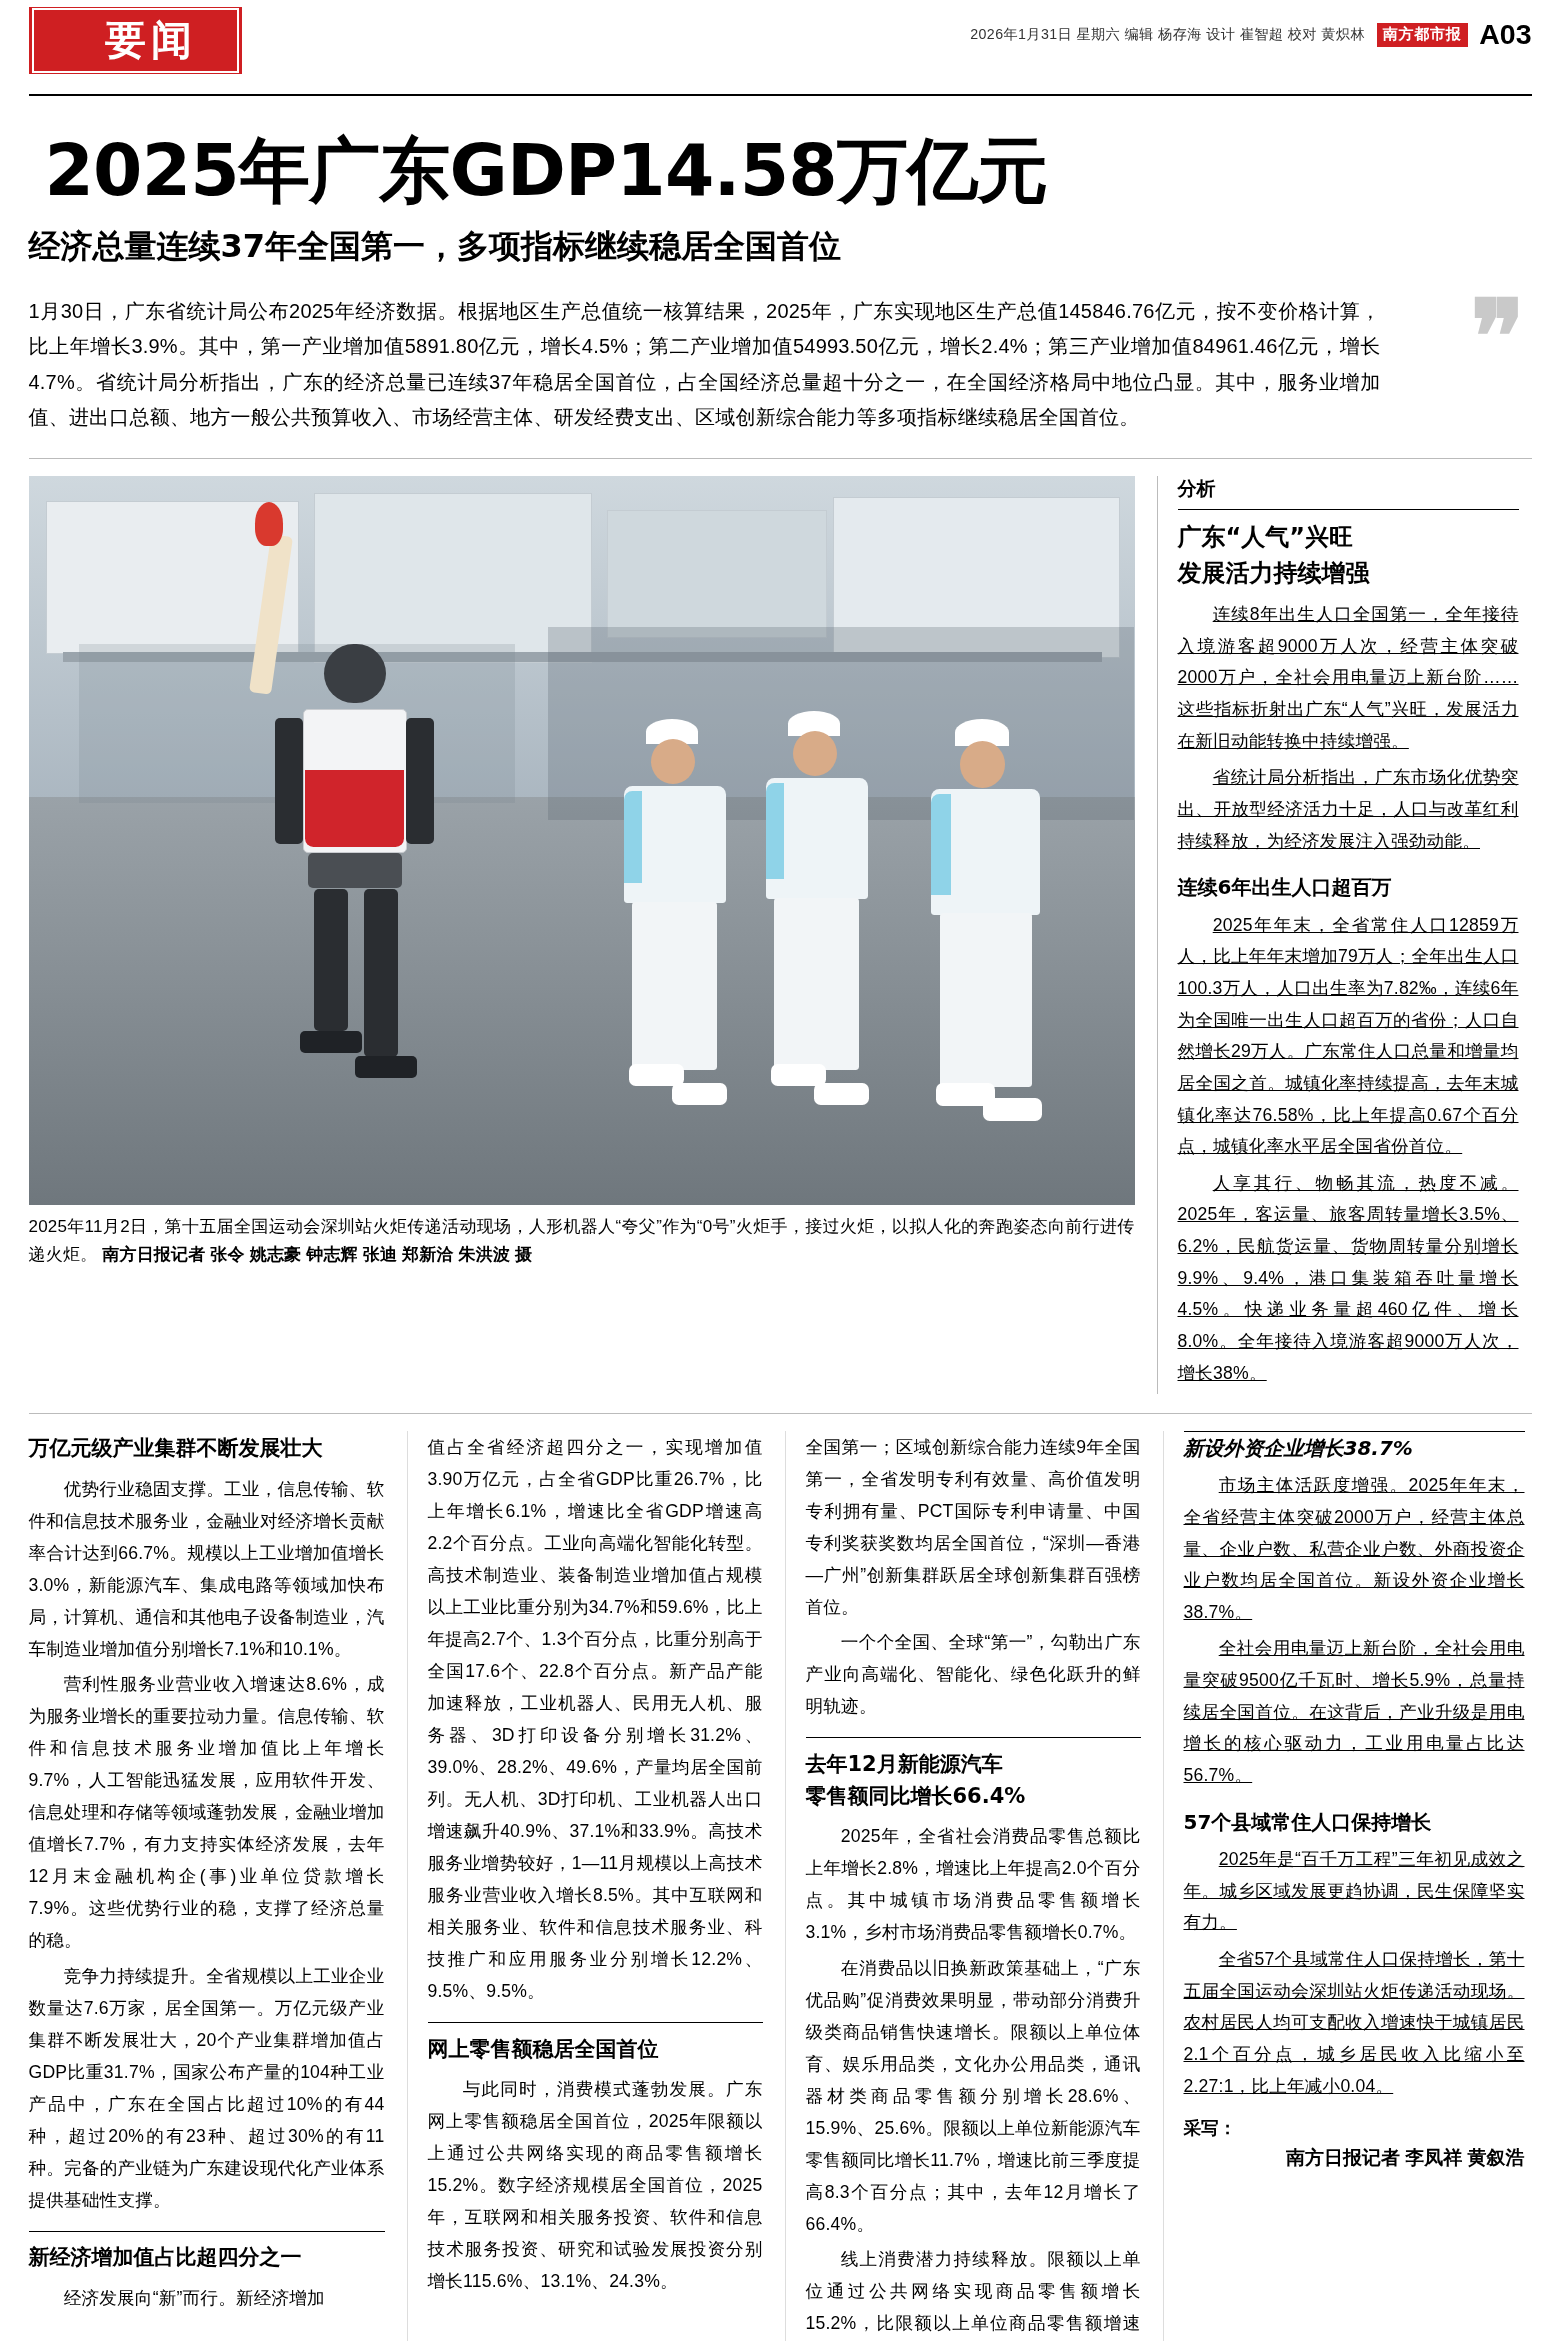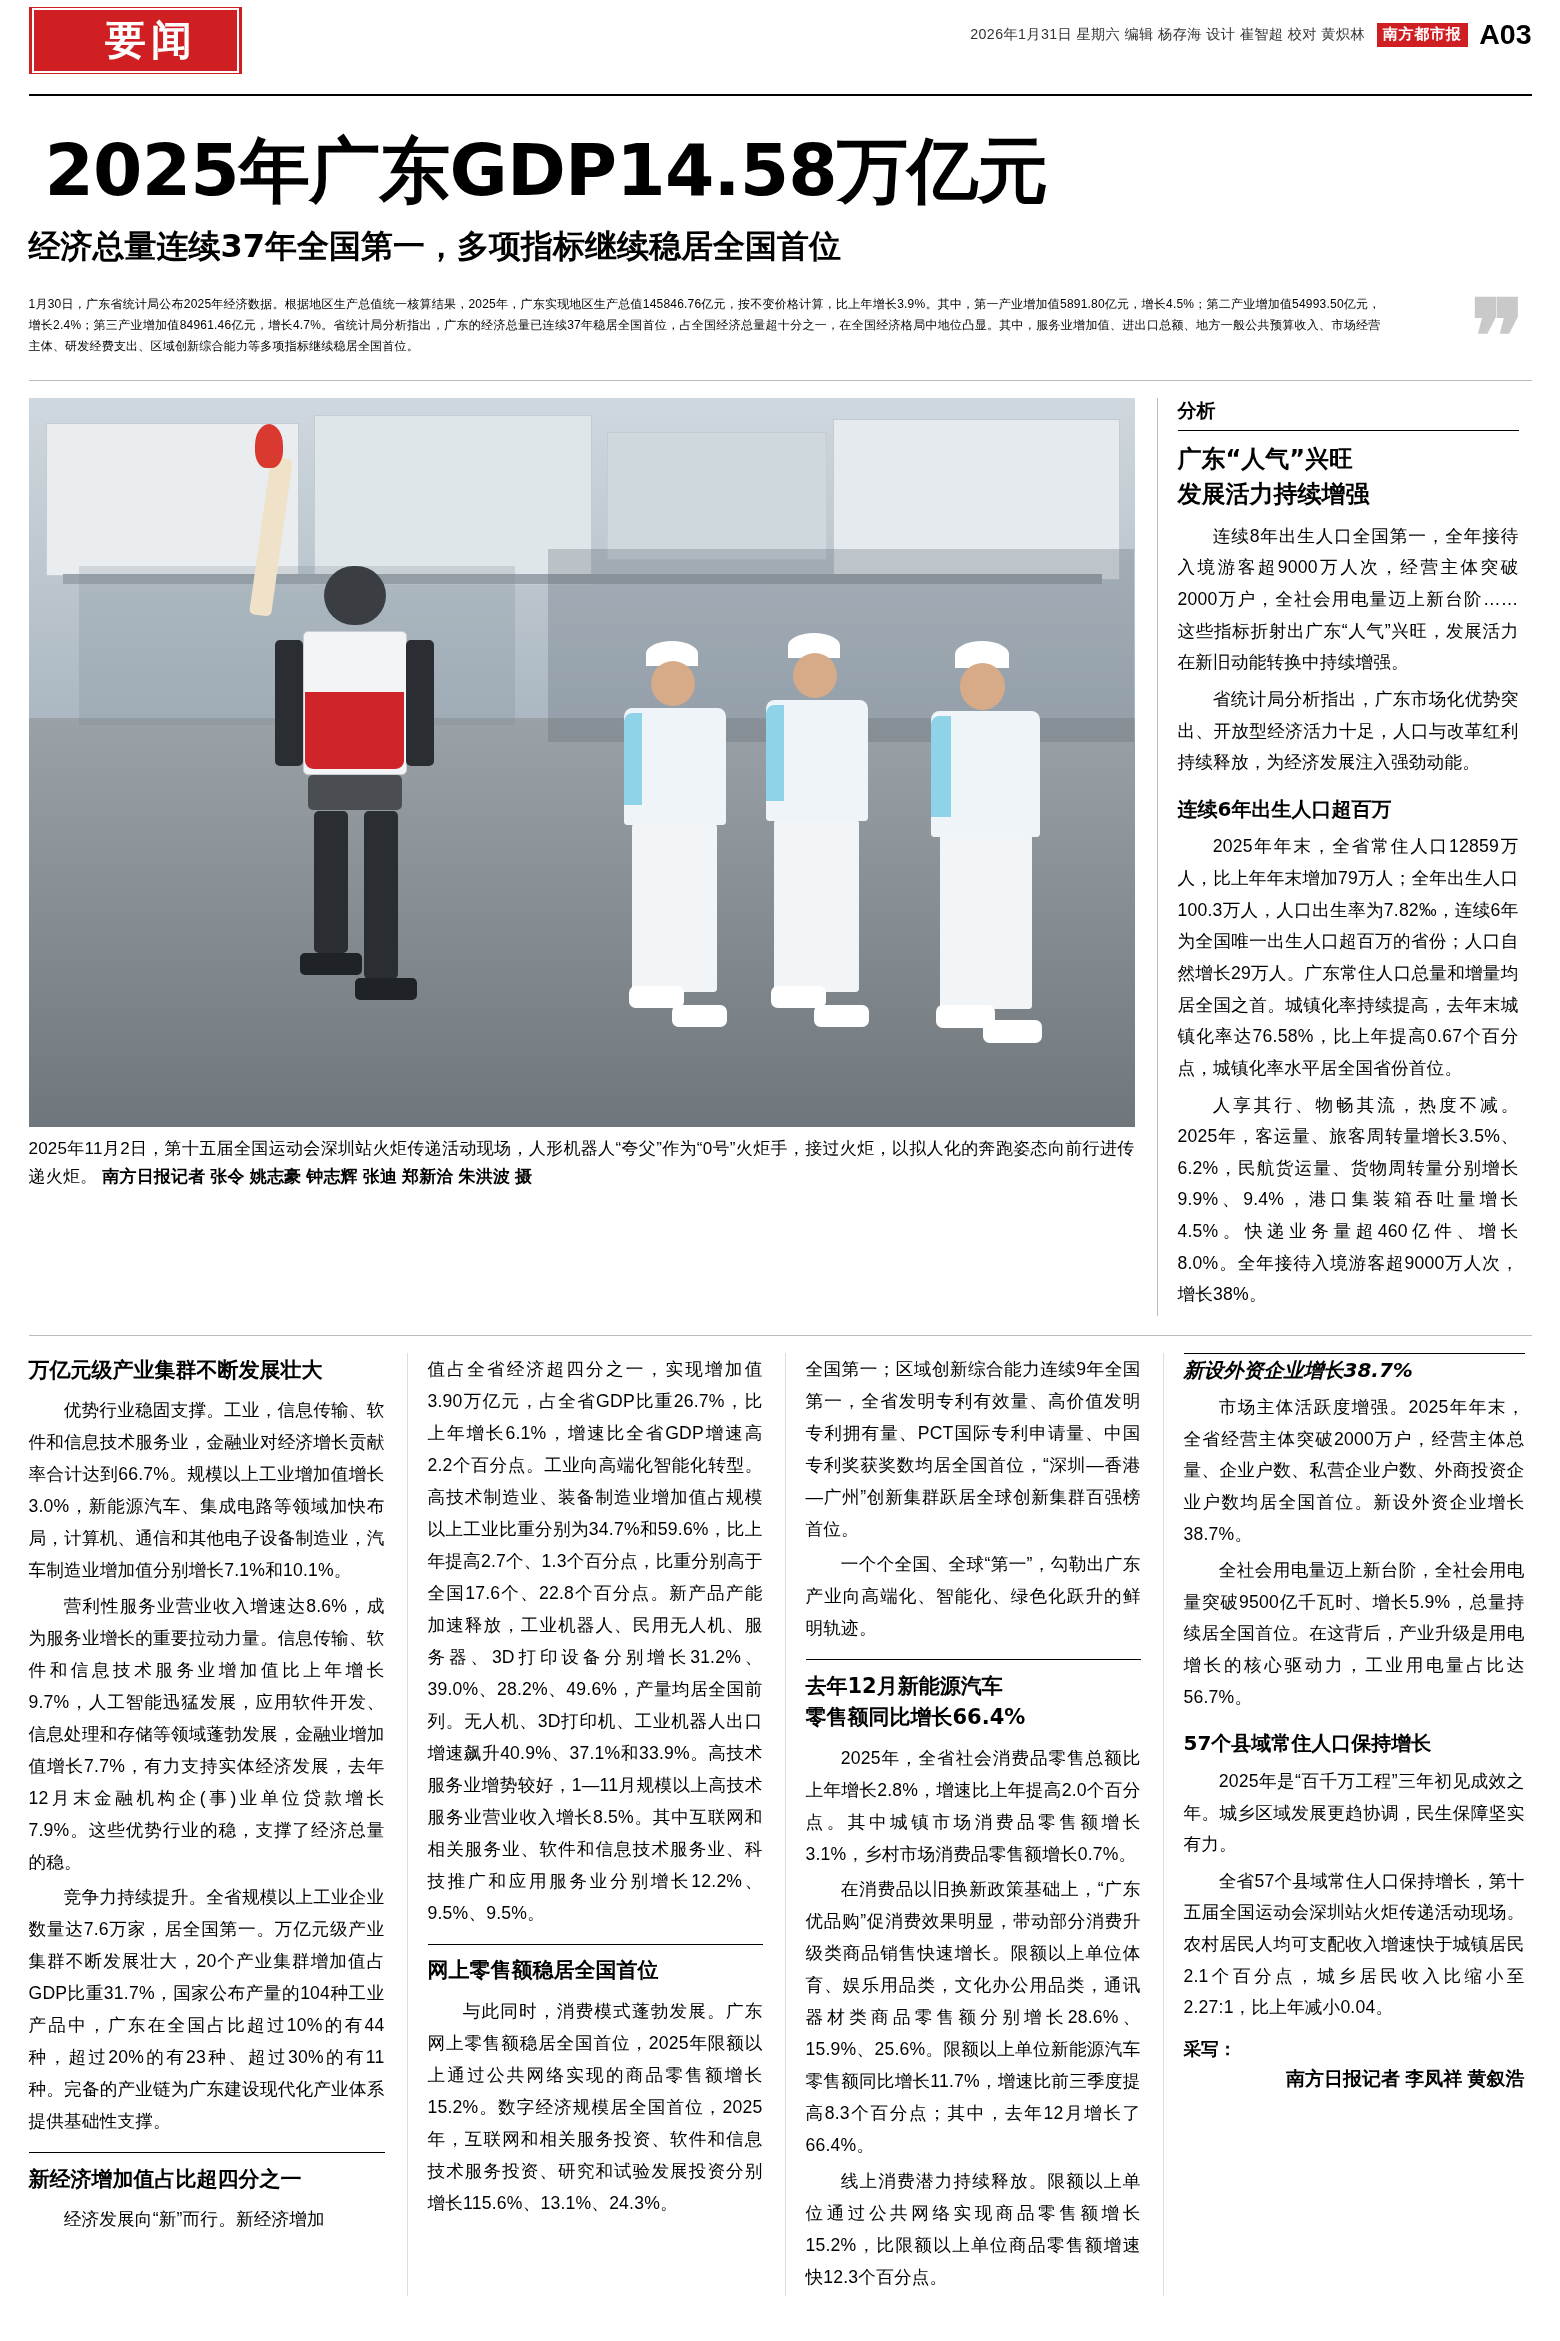--- a/index.html
+++ b/index.html
@@ -102,21 +102,21 @@
 
   
   .lead-wrap {
     position: relative;
     margin-top: 25px;
     padding-right: 151px;
     border-bottom: 0.8px solid #bbb;
     padding-bottom: 22px;
   }
   .lead-text {
-    font-size: 12px;
+    font-size: 20px;
     line-height: 1.78;
     text-align: justify;
     letter-spacing: 0.2px;
     text-indent: 0;
   }
   .quote-mark {
     position: absolute;
     right: 11.7px;
     top: 3.4px;
     font-size: 101px;
@@ -180,20 +180,21 @@
     margin: 17px 0 8.4px;
     font-family: "DejaVu Sans", "Liberation Sans", sans-serif;
   }
   .an-p {
     font-size: 17.6px;
     line-height: 1.8;
     text-align: justify;
     text-indent: 2em;
     margin: 0 0 5px;
     letter-spacing: 0.2px;
+    text-decoration: underline;
   }
   .byline-label {
     font-size: 17.6px;
     font-weight: bold;
     margin-top: 13.4px;
   }
   .byline-names {
     font-size: 19px;
     font-weight: bold;
     text-align: right;

